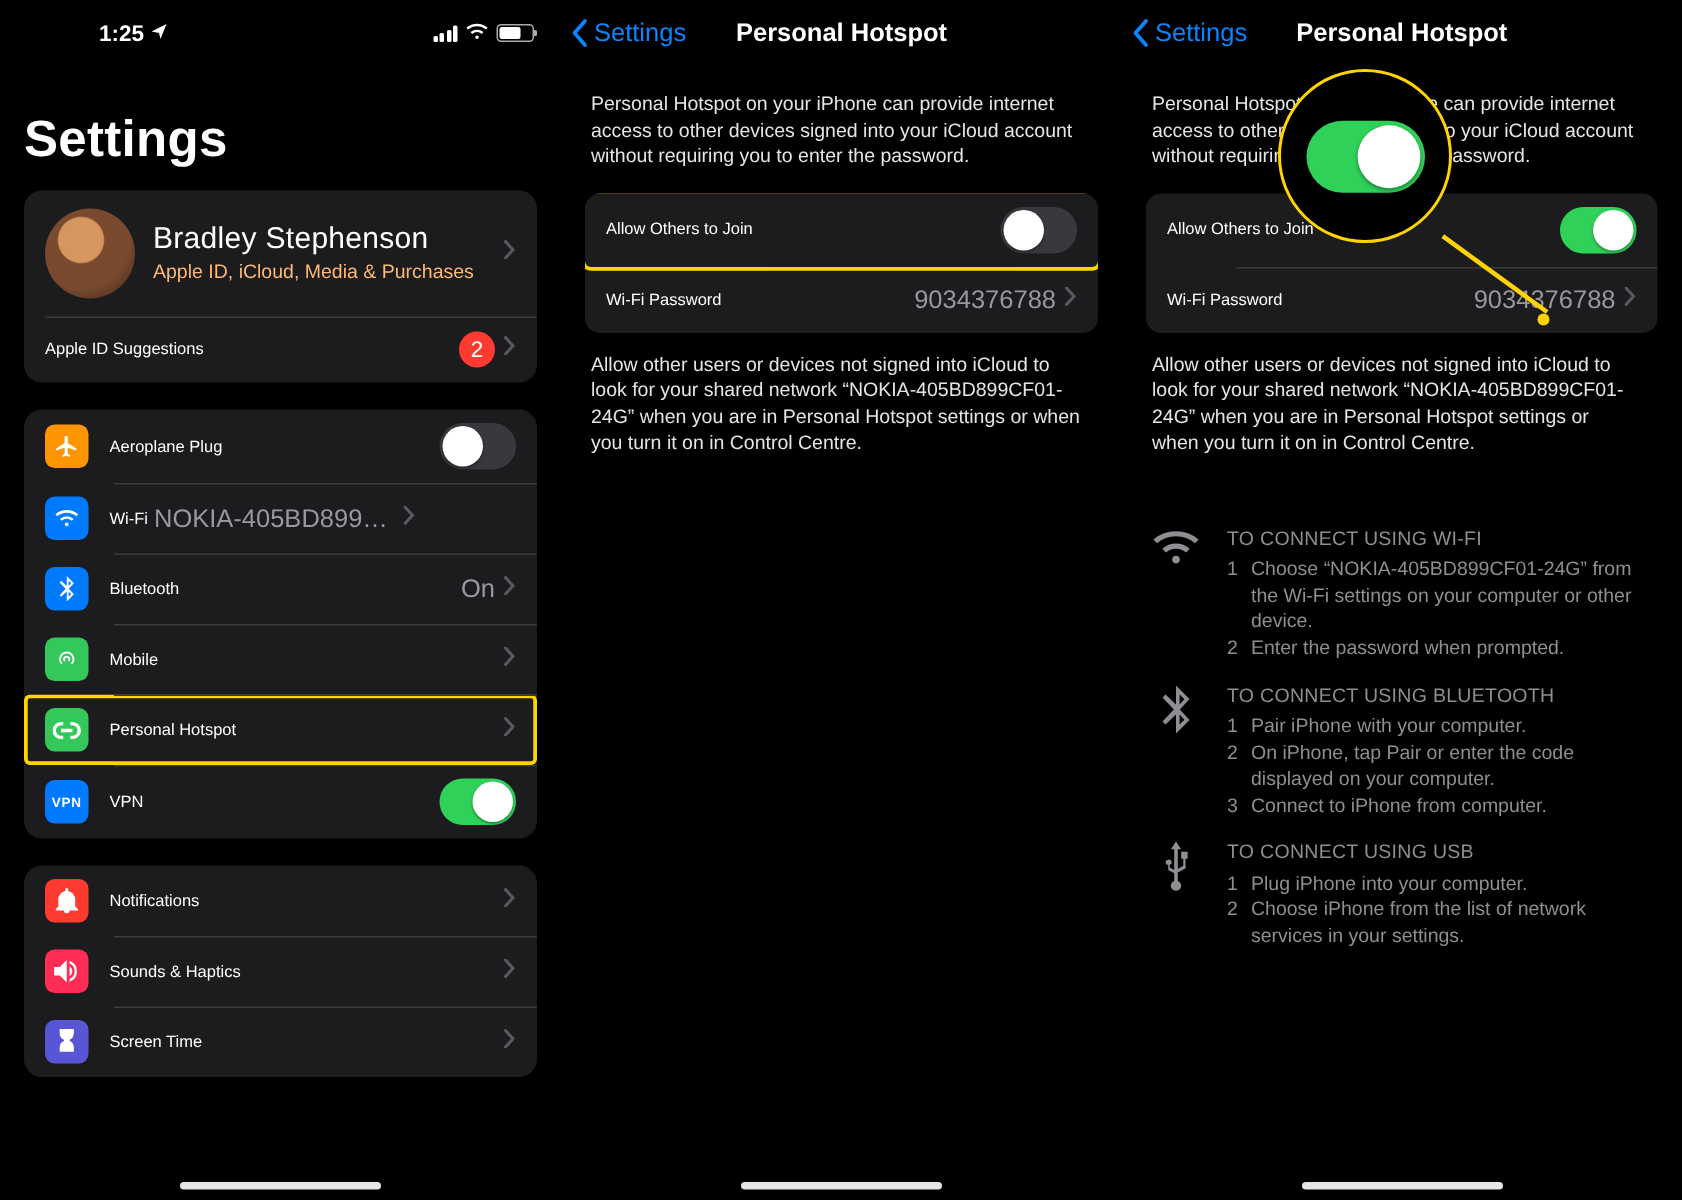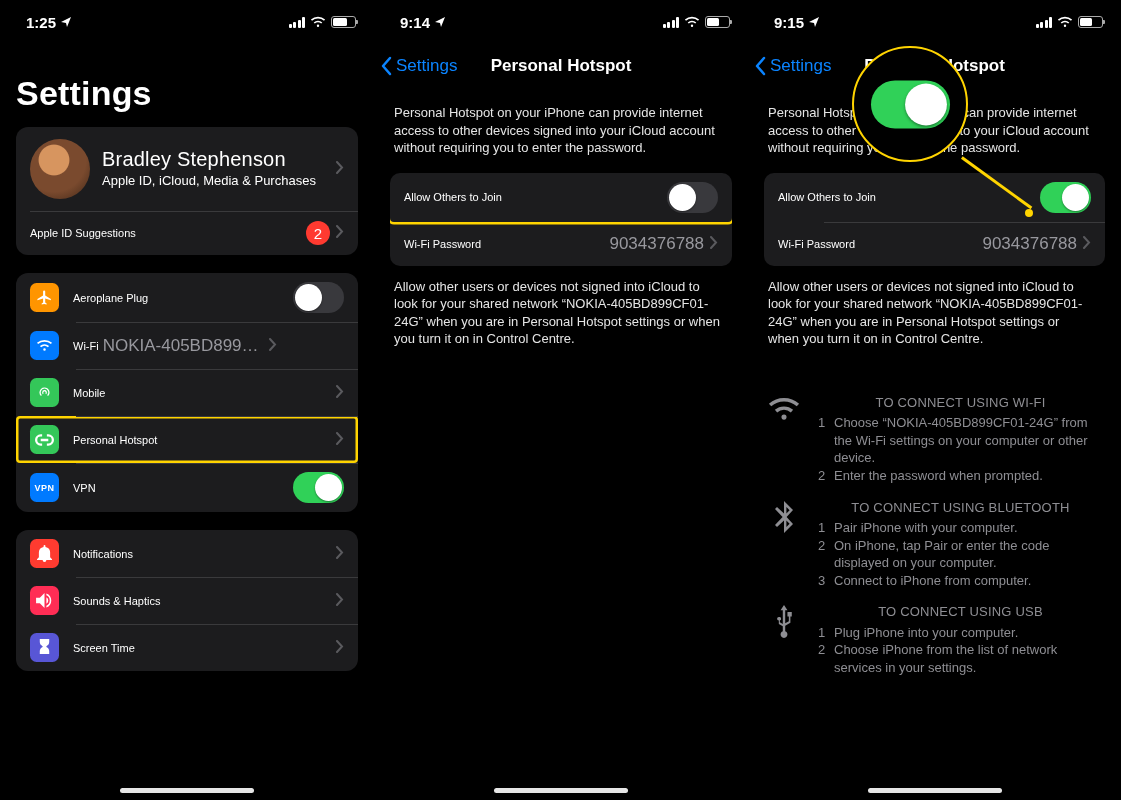--- a/index.html
+++ b/index.html
@@ -3,21 +3,21 @@
 <meta charset="utf-8">
 <style>
   * { box-sizing: border-box; margin: 0; padding: 0; font-family: -apple-system, "SF Pro Text", "Helvetica Neue", Arial, sans-serif; -webkit-font-smoothing: antialiased; }
   body { background:#000; width:1121px; height:800px; overflow:hidden; position:relative; color:#fff; }
   .screens { display:flex; width:1121px; height:800px; }
   .screen { position:relative; height:800px; background:#000; overflow:hidden; }
   .s1 { width:374px; } .s2 { width:374px; } .s3 { width:373px; }
 
   
   .status { height:44px; display:flex; align-items:center; justify-content:space-between; padding:0 18px 0 26px; font-size:15px; font-weight:600; }
-  .status .left { display:flex; align-items:center; gap:4px; }
+  .status .left { display:flex; align-items:center; gap:4px;margin-left:40px; }
   .status .right { display:flex; align-items:center; gap:5px; }
   .loc-icon { display:inline-block; transform:rotate(0deg); }
 
   .sig { display:flex; align-items:flex-end; gap:1.5px; height:11px;}
   .sig span { width:3px; background:#fff; border-radius:1px;}
   .sig span:nth-child(1){height:4px;} .sig span:nth-child(2){height:6px;}
   .sig span:nth-child(3){height:8px;} .sig span:nth-child(4){height:11px;}
   .batt { width:25px; height:12px; border:1px solid #aaa; border-radius:3px; position:relative;}
   .batt::after{content:"";position:absolute;right:-3px;top:3px;width:2px;height:4px;background:#aaa;border-radius:0 1px 1px 0;}
   .batt .fill{position:absolute;left:1px;top:1px;bottom:1px;background:#fff;border-radius:1.5px;}
@@ -38,37 +38,37 @@
   .label { flex:1; font-size:11px; color:#fff;}
   .value { font-size:17px; color:#98989e; margin-right:6px; max-width:160px; white-space:nowrap; overflow:hidden; text-overflow:ellipsis;}
   .chev { color:#5a5a5e; flex:0 0 8px;}
   .chev svg{width:8px;height:13px;}
   .toggle { width:51px; height:31px; border-radius:31px; background:#39393d; position:relative; flex:0 0 51px;}
   .toggle .knob{width:27px;height:27px;border-radius:50%;background:#fff;position:absolute;top:2px;left:2px;box-shadow:0 1px 2px rgba(0,0,0,.4);}
   .toggle.on{background:#30d158;} .toggle.on .knob{left:22px;}
   .badge{background:#ff3a30;color:#fff;min-width:24px;height:24px;border-radius:12px;display:flex;align-items:center;justify-content:center;font-size:15px;margin-right:6px;}
   .avatar{width:60px;height:60px;border-radius:50%;background:radial-gradient(circle at 40% 35%, #d7955f 0 28%, #7a4a2e 30% 60%, #3d2516 100%); margin-right:12px; flex:0 0 60px;}
   .profile .name{font-size:20px;font-weight:400;letter-spacing:.2px;}
-  .profile .sub{font-size:13px;color:#ffffff;line-height:1.25;margin-top:2px;}
+  .profile .sub{font-size:13px;color:#fdba74;line-height:1.25;margin-top:2px;}
   .row.profile{padding:12px 14px;}
   .row.profile + .row::before{left:14px;}
 
   
   .hl-row{box-shadow: inset 0 0 0 2.5px #ffd400;} 
   .hl-block{box-shadow: 0 0 0 2.5px #ffd400; border-radius:4px; position:relative; z-index:2;}
 
   
   .desc { font-size:13px; color:#e5e5e5; padding:7px 28px 0 20px; line-height:1.35; }
   .desc.top { padding-top:16px; padding-bottom:8px;}
 
   
   .instr { display:flex; padding:14px 18px 0; gap:16px;}
   .instr .ico { width:36px; flex:0 0 36px; display:flex; justify-content:center; padding-top:2px; color:#8e8e93;}
   .instr .body { flex:1; font-size:13px; color:#8e8e93; line-height:1.35;}
-  .instr .hdr { color:#8e8e93; font-size:13px; margin-bottom:3px; letter-spacing:.2px;text-align:center;}
+  .instr .hdr { color:#8e8e93; font-size:13px; margin-bottom:3px; letter-spacing:.2px;}
   .instr .step { display:flex; gap:6px;}
   .instr .step .n{flex:0 0 10px;}
 
   
   .bubble { position:absolute; width:116px; height:116px; border-radius:50%; border:2.5px solid #ffd400; background:#000; top:46px; left:104px; z-index:10; display:flex; align-items:center; justify-content:center;}
   .bubble .toggle.big{ transform:scale(1.55);}
   .line { position:absolute; background:#ffd400; height:2.5px; transform-origin:left center; z-index:9;}
 
   .homebar{position:absolute;bottom:7px;left:50%;transform:translateX(-50%);width:134px;height:5px;background:#fff;border-radius:3px;opacity:.9;}
 
@@ -148,20 +148,32 @@
               <path d="M8 11a1.2 1.2 0 100-2.4A1.2 1.2 0 008 11zm-3.2-3.4a4.8 4.8 0 016.4 0l1.1-1.2a6.5 6.5 0 00-8.6 0zM2 4.7a9.2 9.2 0 0112 0l1.1-1.2a10.9 10.9 0 00-14.2 0z" fill="#fff"></path>
             </svg>
           </div>
       <span class="label" style="flex:0 0 auto;margin-right:4px">Wi-Fi</span>
       <span class="value" style="flex:1;text-align:left">NOKIA-405BD899CF01…</span>
       <span class="chev"><svg viewBox="0 0 8 13">
               <path d="M1 1l5 5.5L1 12" stroke="#5a5a5e" stroke-width="2" fill="none" stroke-linecap="round"></path>
             </svg></span>
     </div>
     <div class="row">
+      <div class="icon-box blue">
+            <svg width="11" height="17" viewBox="0 0 10 16">
+              <path d="M5 0v6.3L1.5 3 0.5 4 4.3 8 0.5 12l1 1L5 9.7V16l4.5-4.5L6.3 8l3.2-3.5zM6.2 3l1.6 1.6L6.2 6.3zm0 10V9.7l1.6 1.7z" fill="#fff"></path>
+            </svg>
+          </div>
+      <span class="label">Bluetooth</span>
+      <span class="value">On</span>
+      <span class="chev"><svg viewBox="0 0 8 13">
+              <path d="M1 1l5 5.5L1 12" stroke="#5a5a5e" stroke-width="2" fill="none" stroke-linecap="round"></path>
+            </svg></span>
+    </div>
+    <div class="row">
       <div class="icon-box green">
             <svg width="17" height="17" viewBox="0 0 20 20">
               <path d="M10 4a6 6 0 00-6 6 6 6 0 001.8 4.2l1-1A4.6 4.6 0 0110 5.4a4.6 4.6 0 013.2 7.8l1 1A6 6 0 0010 4zm0 3.2A2.8 2.8 0 007.2 10c0 .8.3 1.5.8 2l1-1a1.4 1.4 0 112 0l1 1a2.8 2.8 0 00-2-4.8z" fill="#fff"></path>
             </svg>
           </div>
       <span class="label">Mobile</span>
       <span class="chev"><svg viewBox="0 0 8 13">
               <path d="M1 1l5 5.5L1 12" stroke="#5a5a5e" stroke-width="2" fill="none" stroke-linecap="round"></path>
             </svg></span>
     </div>
@@ -218,42 +230,20 @@
       <span class="chev"><svg viewBox="0 0 8 13">
               <path d="M1 1l5 5.5L1 12" stroke="#5a5a5e" stroke-width="2" fill="none" stroke-linecap="round"></path>
             </svg></span>
     </div>
   </div>
 
   <div class="homebar"></div>
 </div>
 
 <div class="screen s2">
-  <div class="status">
-    <div class="left">
-          <span>9:14</span>
-      <span class="loc-icon"><svg width="12" height="12" viewBox="0 0 12 12">
-              <path d="M1 6 L11 1 L7 11 L6 7 Z" fill="#fff"></path>
-            </svg></span>
-        </div>
-    <div class="right">
-      <div class="sig">
-            <span></span>
-            <span></span>
-            <span></span>
-            <span></span>
-          </div>
-      <span><svg width="16" height="12" viewBox="0 0 16 12">
-              <path d="M8 11a1.2 1.2 0 100-2.4A1.2 1.2 0 008 11zm-3.2-3.4a4.8 4.8 0 016.4 0l1.1-1.2a6.5 6.5 0 00-8.6 0zM2 4.7a9.2 9.2 0 0112 0l1.1-1.2a10.9 10.9 0 00-14.2 0z" fill="#fff"></path>
-            </svg></span>
-      <div class="batt">
-            <div class="fill f55"></div>
-          </div>
-    </div>
-  </div>
   <div class="nav">
     <div class="back">
       <svg viewBox="0 0 12 20">
             <path d="M10 2L3 10l7 8" stroke="#0b84ff" stroke-width="2.5" fill="none" stroke-linecap="round" stroke-linejoin="round"></path>
           </svg>
       <span>Settings</span>
     </div>
     <div class="title">Personal Hotspot</div>
   </div>
 
@@ -276,42 +266,20 @@
       </div>
     </div>
   </div>
 
   <div class="desc" style="padding-top:12px">Allow other users or devices not signed into iCloud to look for your shared network “NOKIA-405BD899CF01-24G” when you are in Personal Hotspot settings or when you turn it on in Control Centre.</div>
 
   <div class="homebar"></div>
 </div>
 
 <div class="screen s3">
-  <div class="status">
-    <div class="left">
-          <span>9:15</span>
-      <span class="loc-icon"><svg width="12" height="12" viewBox="0 0 12 12">
-              <path d="M1 6 L11 1 L7 11 L6 7 Z" fill="#fff"></path>
-            </svg></span>
-        </div>
-    <div class="right">
-      <div class="sig">
-            <span></span>
-            <span></span>
-            <span></span>
-            <span></span>
-          </div>
-      <span><svg width="16" height="12" viewBox="0 0 16 12">
-              <path d="M8 11a1.2 1.2 0 100-2.4A1.2 1.2 0 008 11zm-3.2-3.4a4.8 4.8 0 016.4 0l1.1-1.2a6.5 6.5 0 00-8.6 0zM2 4.7a9.2 9.2 0 0112 0l1.1-1.2a10.9 10.9 0 00-14.2 0z" fill="#fff"></path>
-            </svg></span>
-      <div class="batt">
-            <div class="fill f55"></div>
-          </div>
-    </div>
-  </div>
   <div class="nav">
     <div class="back">
       <svg viewBox="0 0 12 20">
             <path d="M10 2L3 10l7 8" stroke="#0b84ff" stroke-width="2.5" fill="none" stroke-linecap="round" stroke-linejoin="round"></path>
           </svg>
       <span>Settings</span>
     </div>
     <div class="title"><span>Personal Hotspot</span></div>
   </div>
 

